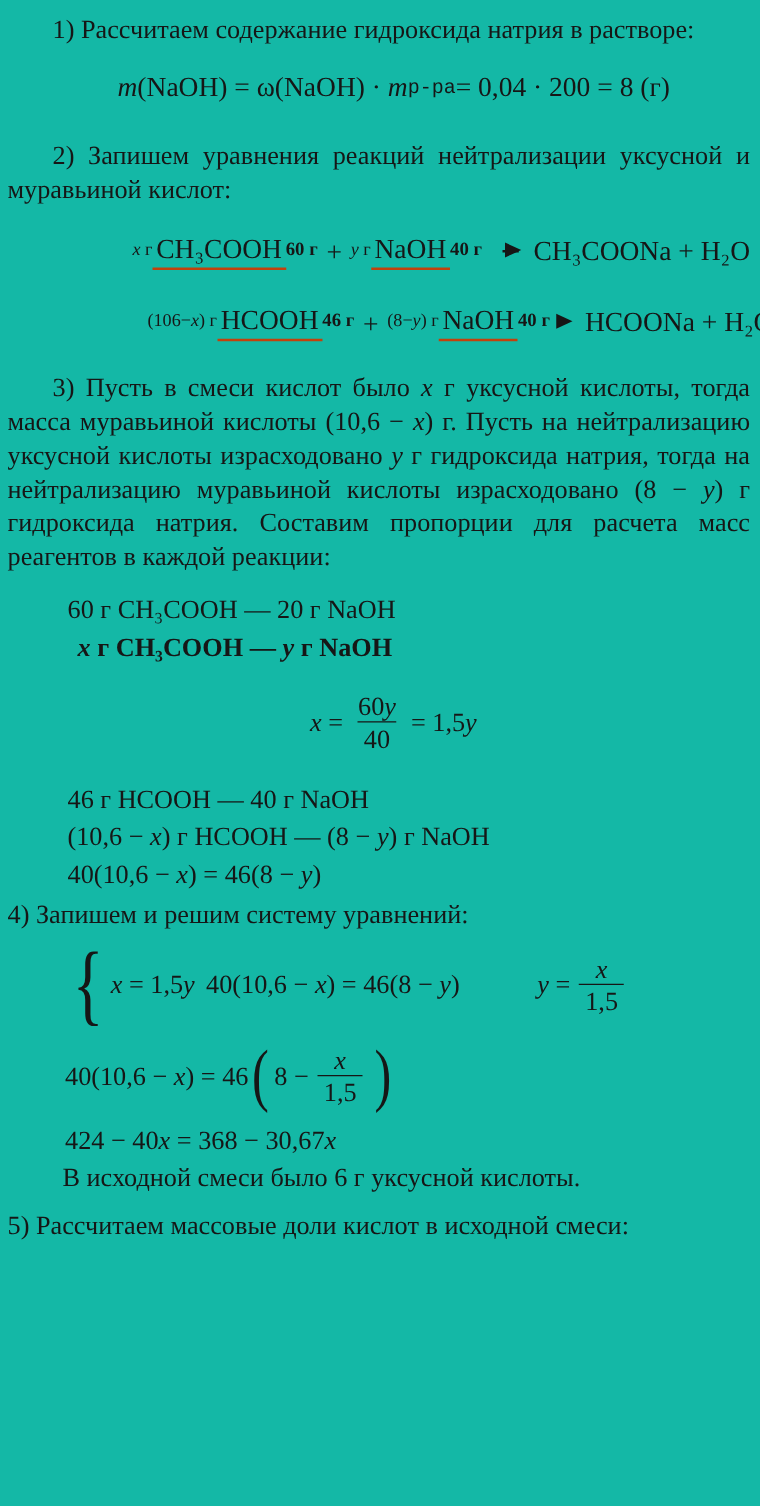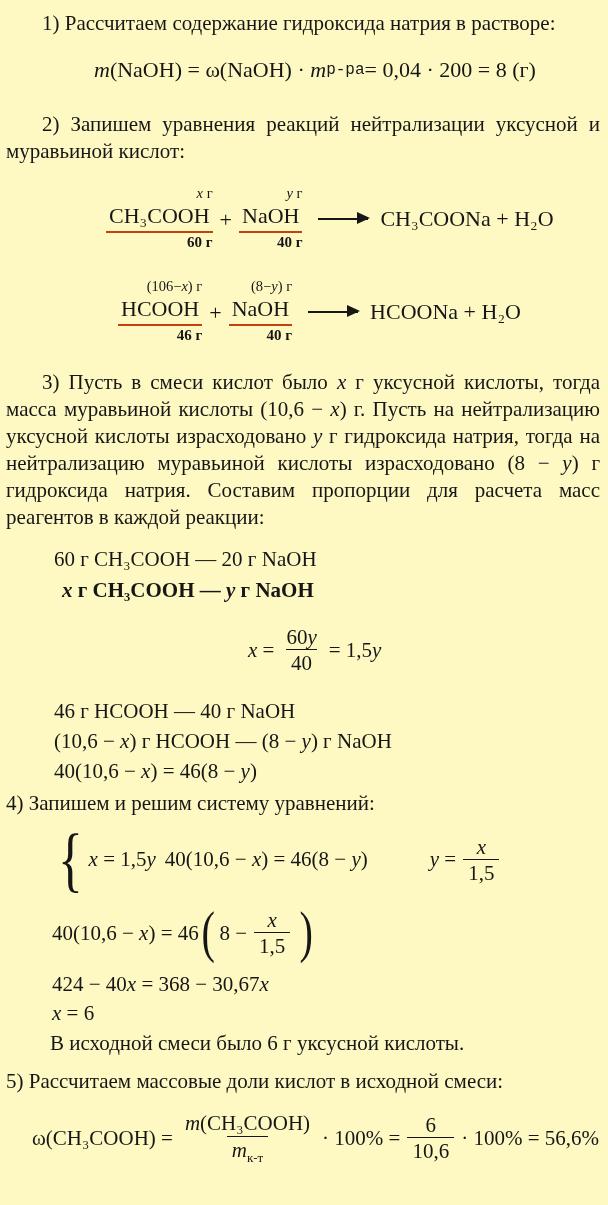--- a/index.html
+++ b/index.html
@@ -1,20 +1,20 @@
 <!DOCTYPE html>
 <html><head>
 <meta charset="utf-8">
 <style>
   html,body { margin:0; padding:0; background:#e8e8e8; }
   .page {
     position:relative;
     width:608px; height:1205px;
     margin:0 auto;
-    background:#fef9c3;
+    background:#14b8a6;
     color:#161616;
     font-family:"Liberation Serif","DejaVu Serif","DejaVu Sans",serif;
     font-size:21px;
     overflow:hidden;
     box-sizing:border-box;
     padding:8px 8px 0 6px;
   }
   .para { text-align:justify; line-height:27px; }
   .indent { text-indent:36px; }
   i { font-style:italic; }
@@ -22,21 +22,21 @@
   
   .eqrow { display:flex; align-items:center; white-space:nowrap; }
 
   
   .frac { display:inline-flex; flex-direction:column; align-items:center; margin:0 7px; vertical-align:middle;justify-content:space-between; }
   .frac .fn { padding:0 5px; line-height:1.15; }
   .frac .fd { border-top:1.8px solid #161616; padding:1px 5px 0 5px; line-height:1.15; }
 
   
   .rxn { display:flex; align-items:center; white-space:nowrap; font-size:22px; }
-  .stack { display:inline-flex; flex-direction:column; align-items:flex-end; margin:0 2px; }
+  .stack { display:inline-flex; align-items:center; margin:0 2px; }
   .stack .top { font-size:14.5px; line-height:17px; }
   .stack .mid { border-bottom:2px solid #c2410c; padding:0 3px 1px 3px; line-height:28px; }
   .stack .bot { font-size:15px; font-weight:bold; line-height:19px; }
   .plus { margin:0 5px; padding-top:2px; }
   .arrow { position:relative; width:50px; height:2px; background:#161616; margin:0 12px 0 14px; }
   .arrow:after {
     content:""; position:absolute; right:-2px; top:-5.5px;
     border-left:13px solid #161616; border-top:6.5px solid transparent; border-bottom:6.5px solid transparent;
   }
 
@@ -138,32 +138,18 @@
     <span class="bigp">(</span>
     <span style="margin-left:2px;">8 −</span>
     <span class="frac">
       <span class="fn"><i>x</i></span>
       <span class="fd">1,5</span>
     </span>
     <span class="bigp">)</span>
   </div>
 
   <div class="calc" style="margin:12px 0 0 46px;">424 − 40<i>x</i> = 368 − 30,67<i>x</i></div>
-  <div class="calc" style="margin:0 0 0 46px;"><i>x</i> = 6</div>
   <div style="margin:1px 0 0 44px; line-height:28px;">В исходной смеси было 6 г уксусной кислоты.</div>
 
   <div style="margin:11px 0 0 0; line-height:27px;">5) Рассчитаем массовые доли кислот в исходной смеси:</div>
 
-  <div class="eqrow" style="margin:16px 0 0 26px;">
-    <span>ω(CH₃COOH) =</span>
-    <span class="frac">
-      <span class="fn"><i>m</i>(CH₃COOH)</span>
-      <span class="fd"><span><i>m</i></span><sub style="font-size:13px;">к-т</sub></span>
-    </span>
-    <span>· 100% =</span>
-    <span class="frac">
-      <span class="fn">6</span>
-      <span class="fd">10,6</span>
-    </span>
-    <span>· 100% = 56,6%</span>
-  </div>
 
 </div>
 
 </body></html>

